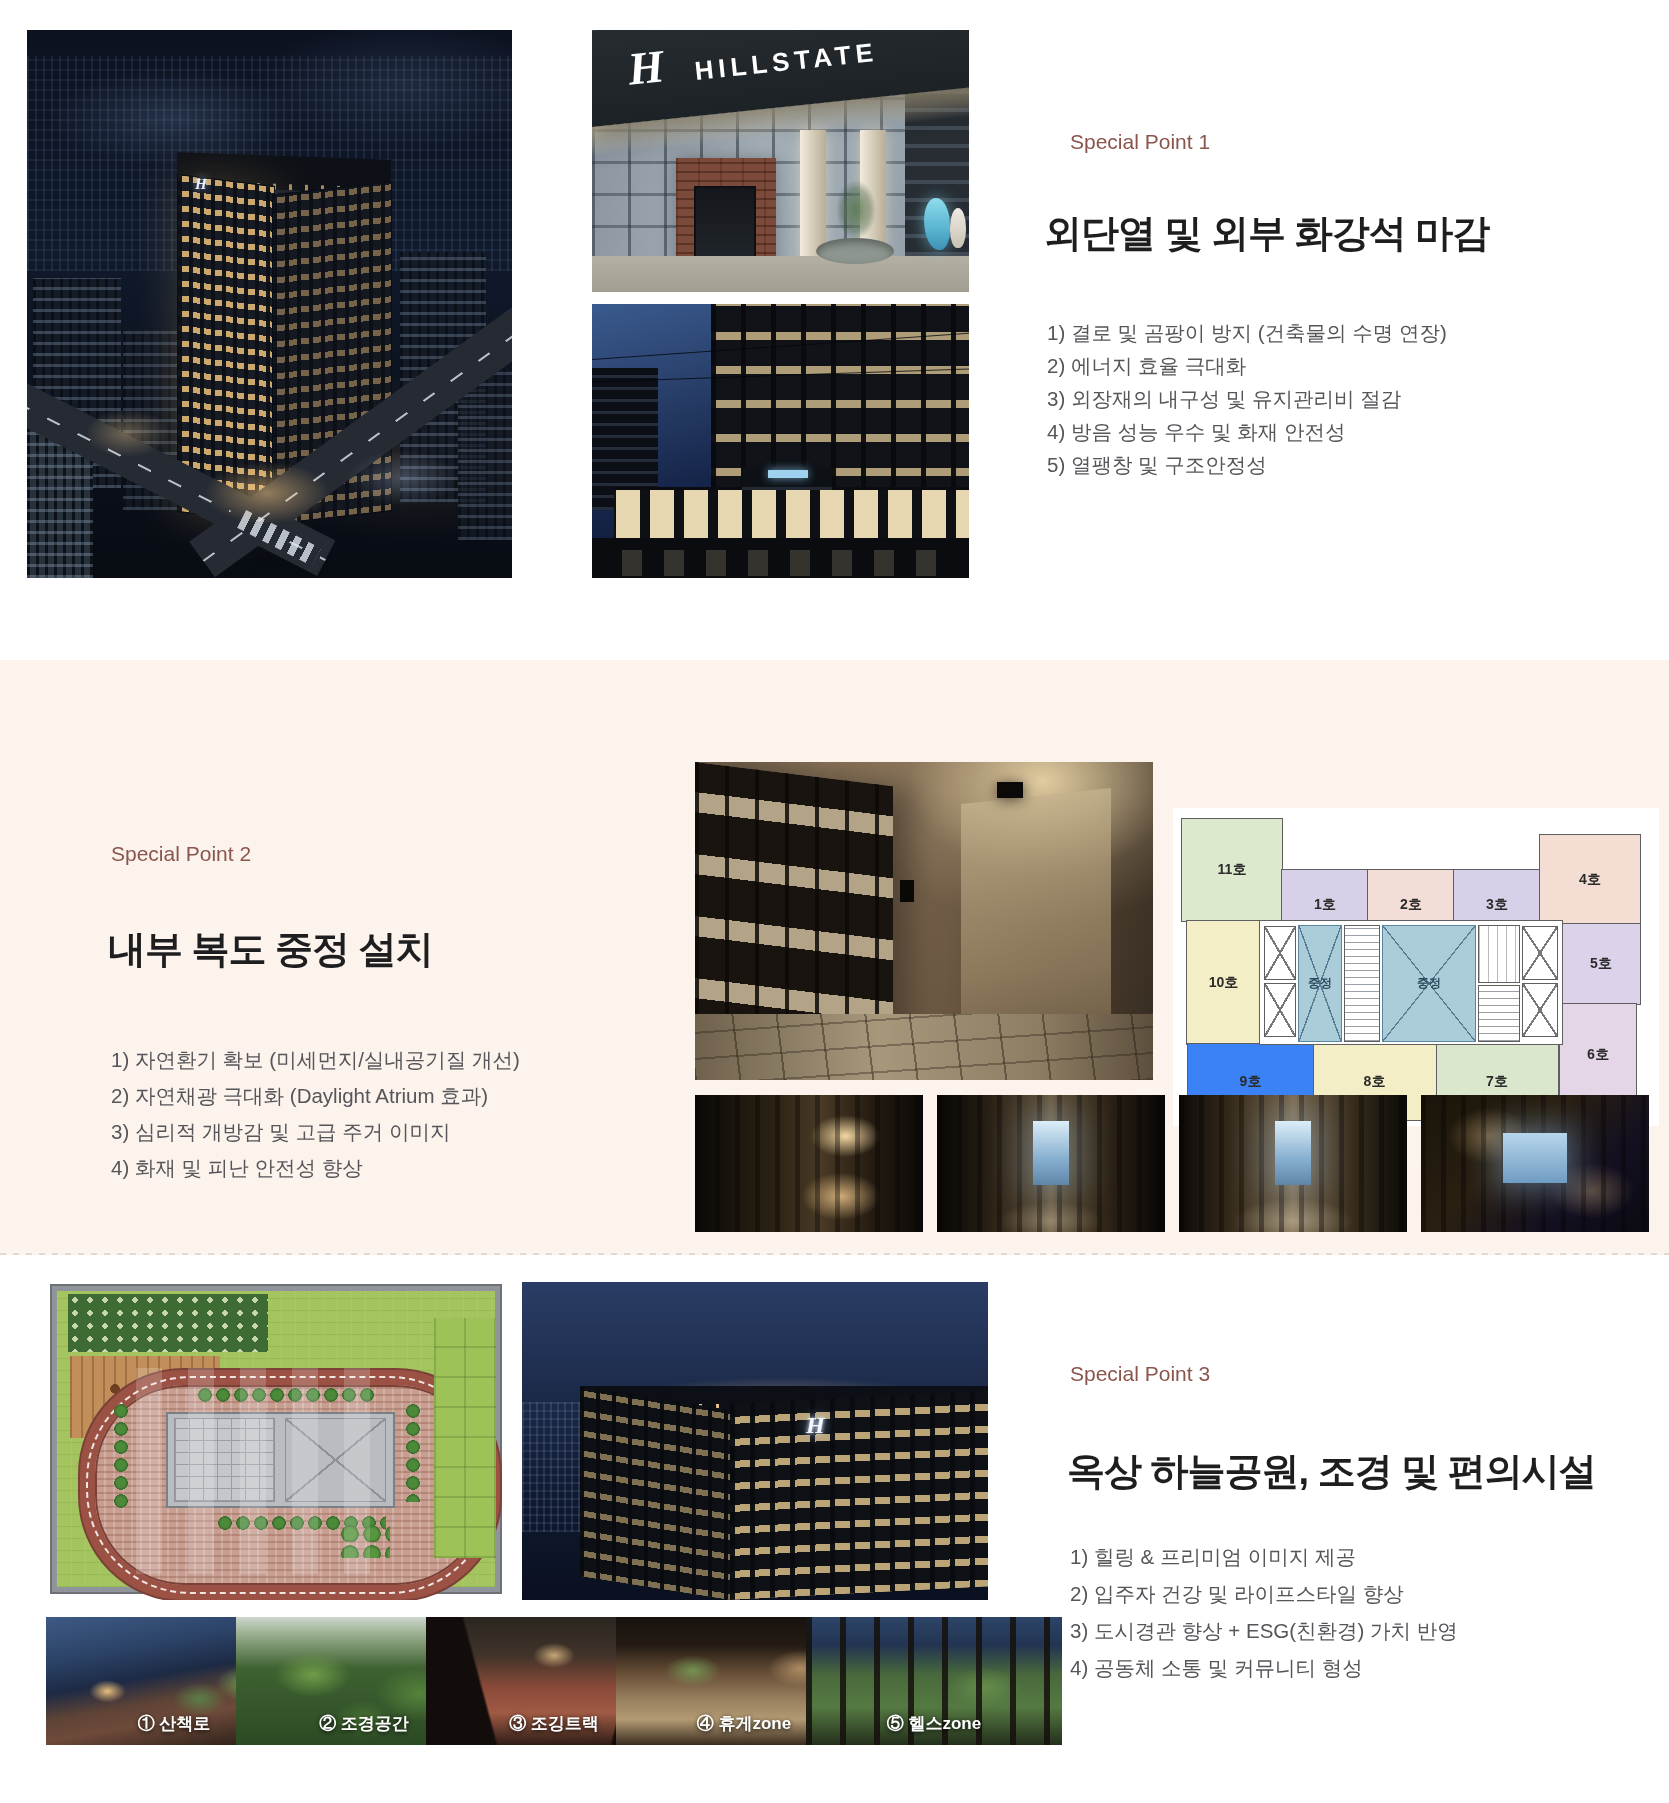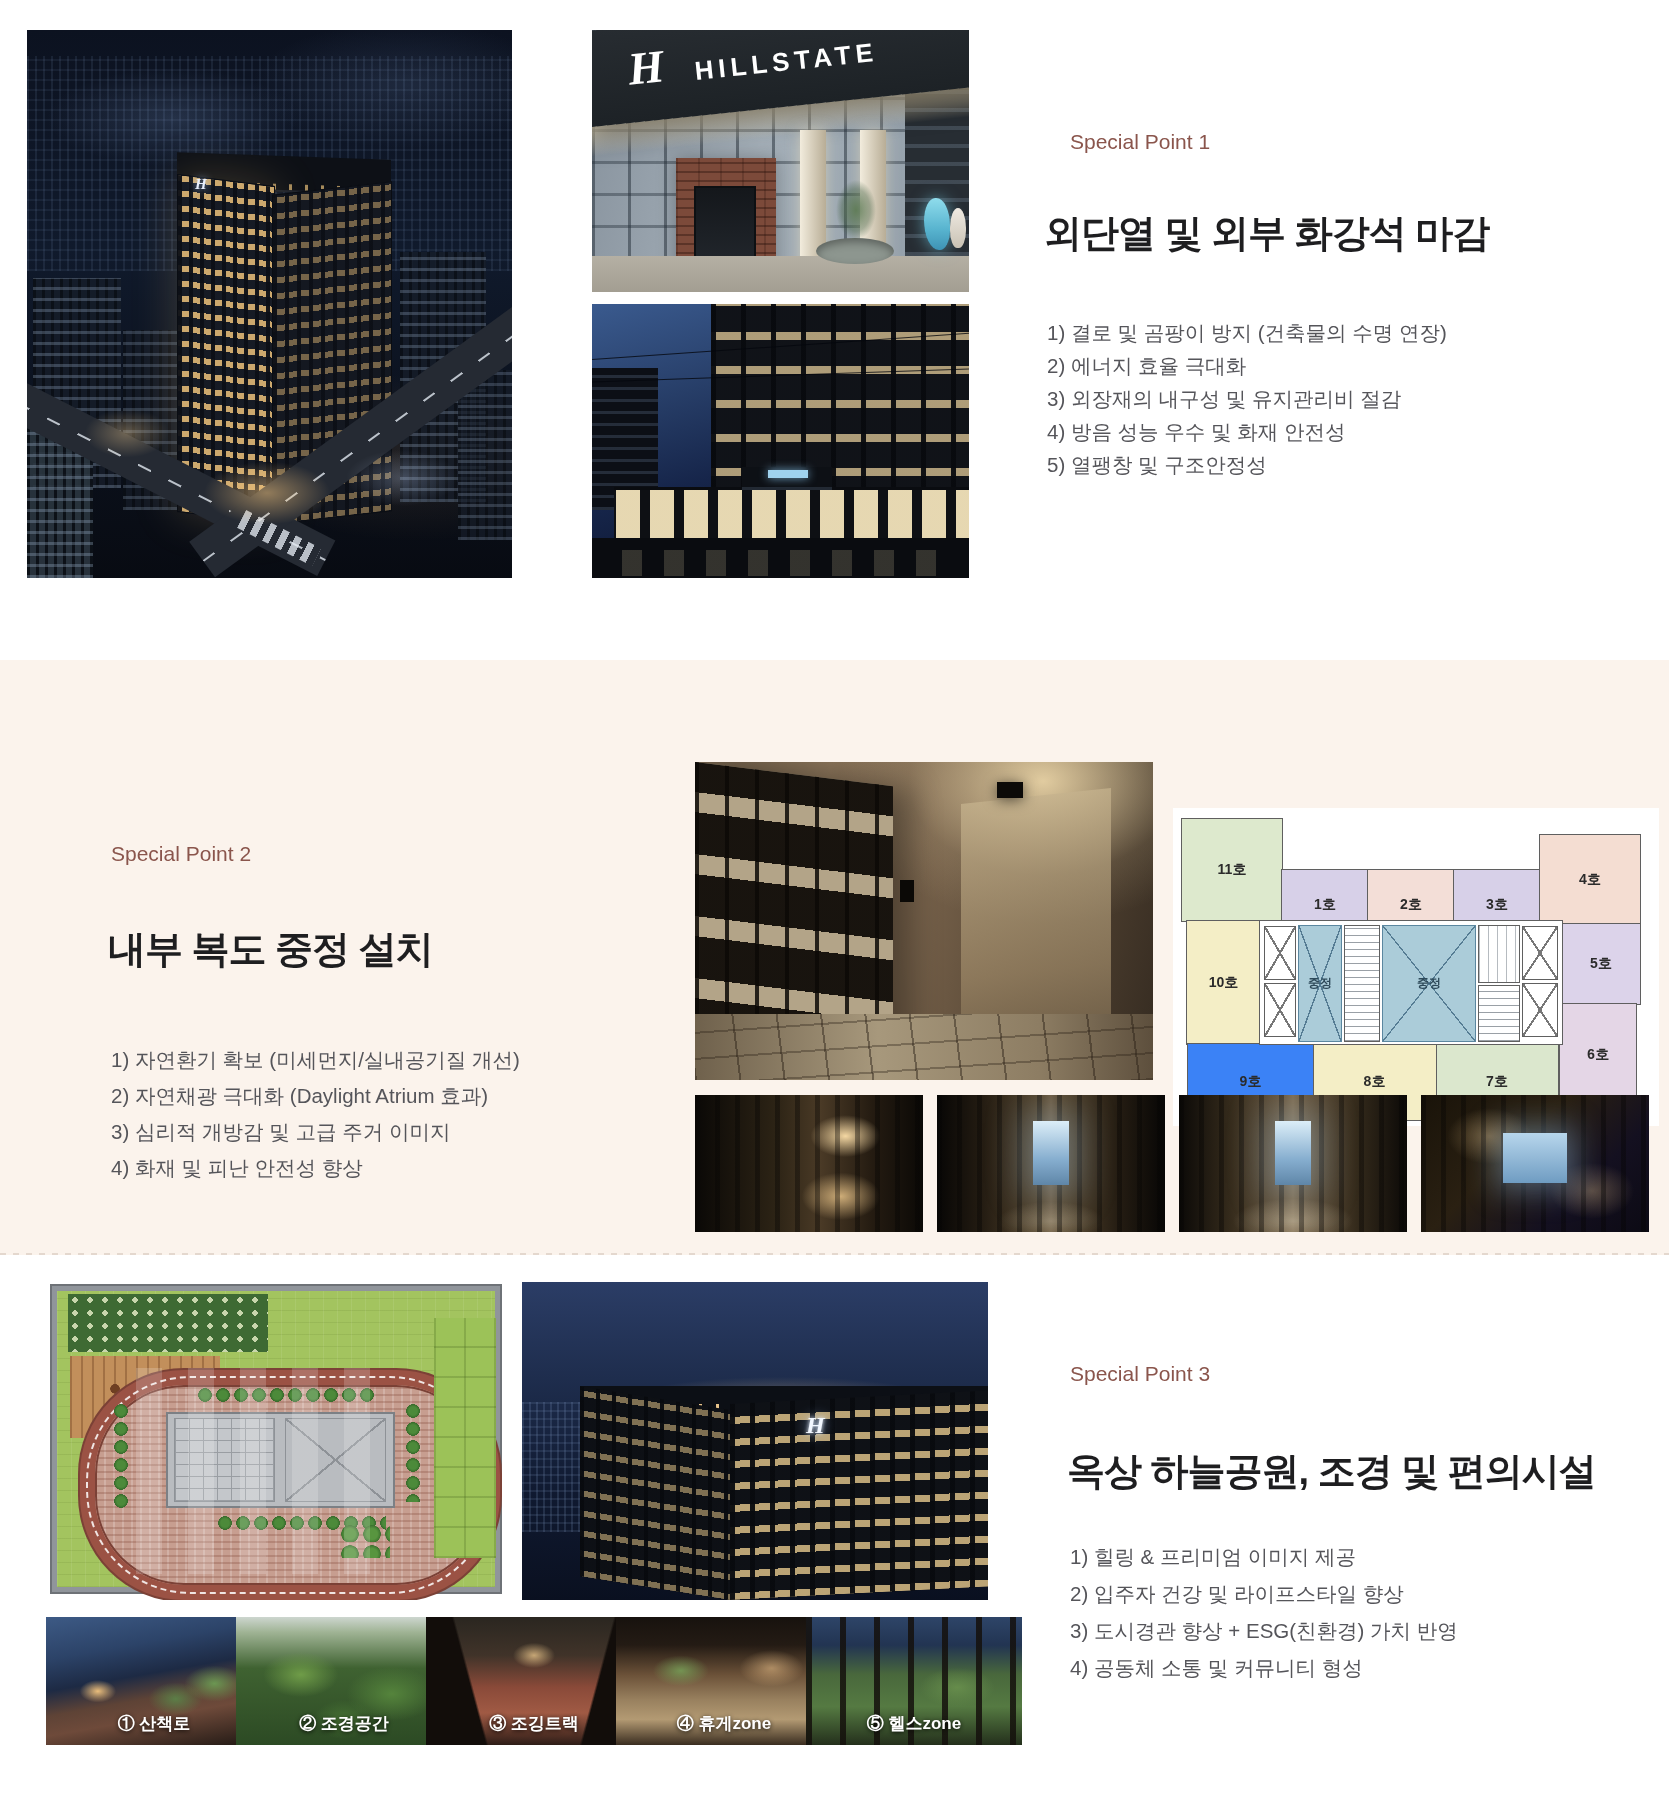--- a/index.html
+++ b/index.html
@@ -268,21 +268,21 @@
     repeating-linear-gradient(0deg, rgba(244,212,148,.75) 0 7px, rgba(10,12,16,.45) 7px 22px); }
   .rn-parapet { left:58px; top:104px; width:408px; height:26px; background-color:#0c0f15;
     background-image:repeating-linear-gradient(90deg, rgba(255,214,150,.9) 0 3px, transparent 3px 17px);
     background-size:100% 8px; background-position:0 100%; background-repeat:no-repeat; }
   .rn-glow { left:70px; top:84px; width:380px; height:36px;
     background:radial-gradient(60% 100% at 50% 100%, rgba(255,214,150,.35), transparent 70%); }
   .rn-logo { left:284px; top:130px; font-family:"Liberation Serif",serif; font-style:italic; font-weight:700;
     font-size:24px; color:#f2f7ff; text-shadow:0 0 14px rgba(160,200,255,.95), 0 0 4px #ffffff; }
 
   
-  .rt { position:absolute; top:1617px; width:216px; height:128px; overflow:hidden; }
+  .rt { position:absolute; top:1617px; width:216px; height:128px; overflow:hidden;padding-left:40px; }
   .cap { position:absolute; left:0; right:0; bottom:10px; text-align:center; color:#ffffff;
     font-size:17px; font-weight:700; text-shadow:0 1px 4px rgba(0,0,0,.85); }
   .rt1 { left:46px; background:
     radial-gradient(26px 16px at 24% 58%, rgba(255,205,130,.9), transparent 70%),
     radial-gradient(40px 24px at 78% 52%, rgba(110,160,85,.9), transparent 75%),
     radial-gradient(36px 22px at 60% 64%, rgba(90,140,75,.8), transparent 75%),
     linear-gradient(170deg,#3d5a85 0%,#2c4368 26%,#1d2a44 45%,#5e4336 60%,#6e4a3a 72%,#1f1713 100%); }
   .rt2 { left:236px; background:
     radial-gradient(50px 30px at 30% 45%, #6f9c48, transparent 75%),
     radial-gradient(60px 36px at 72% 60%, #55843c, transparent 75%),

